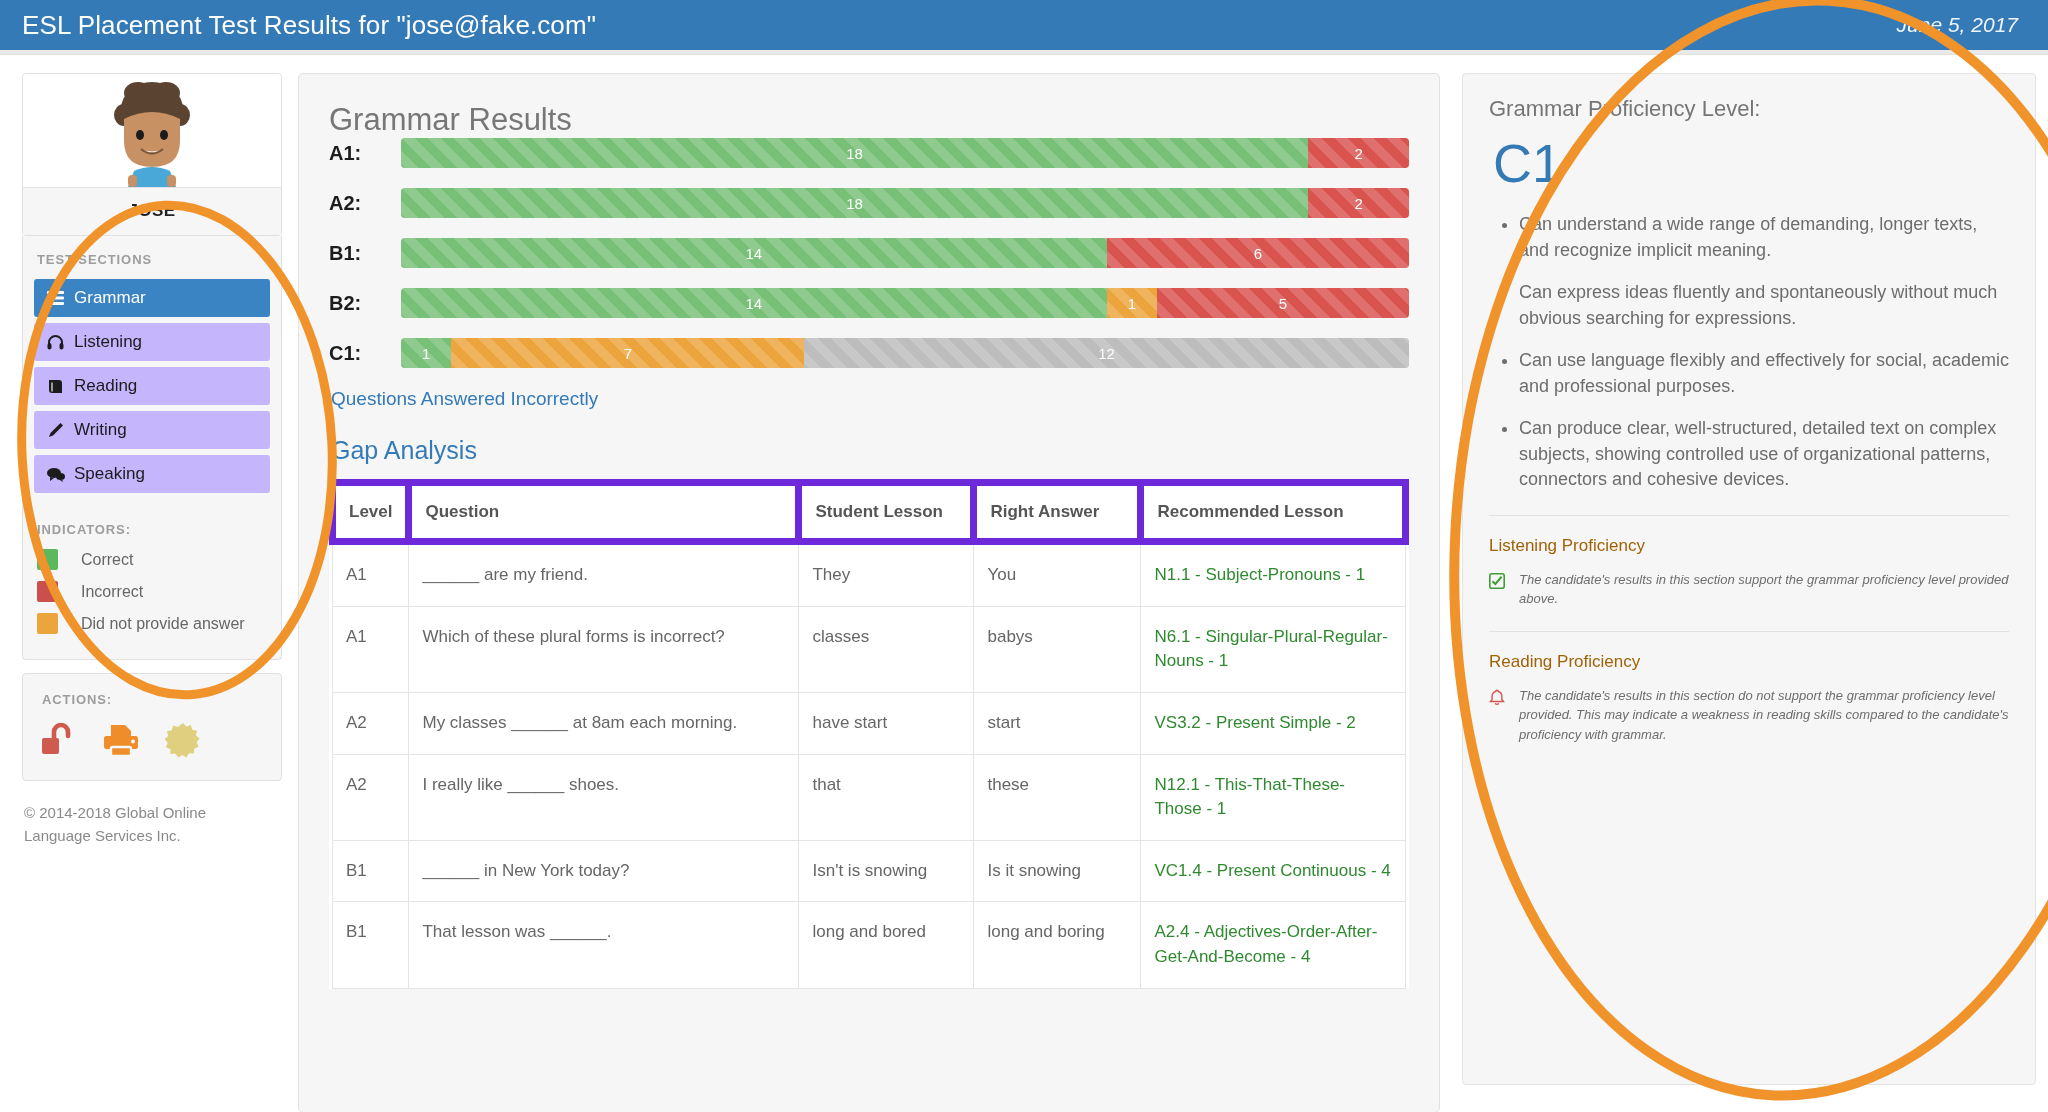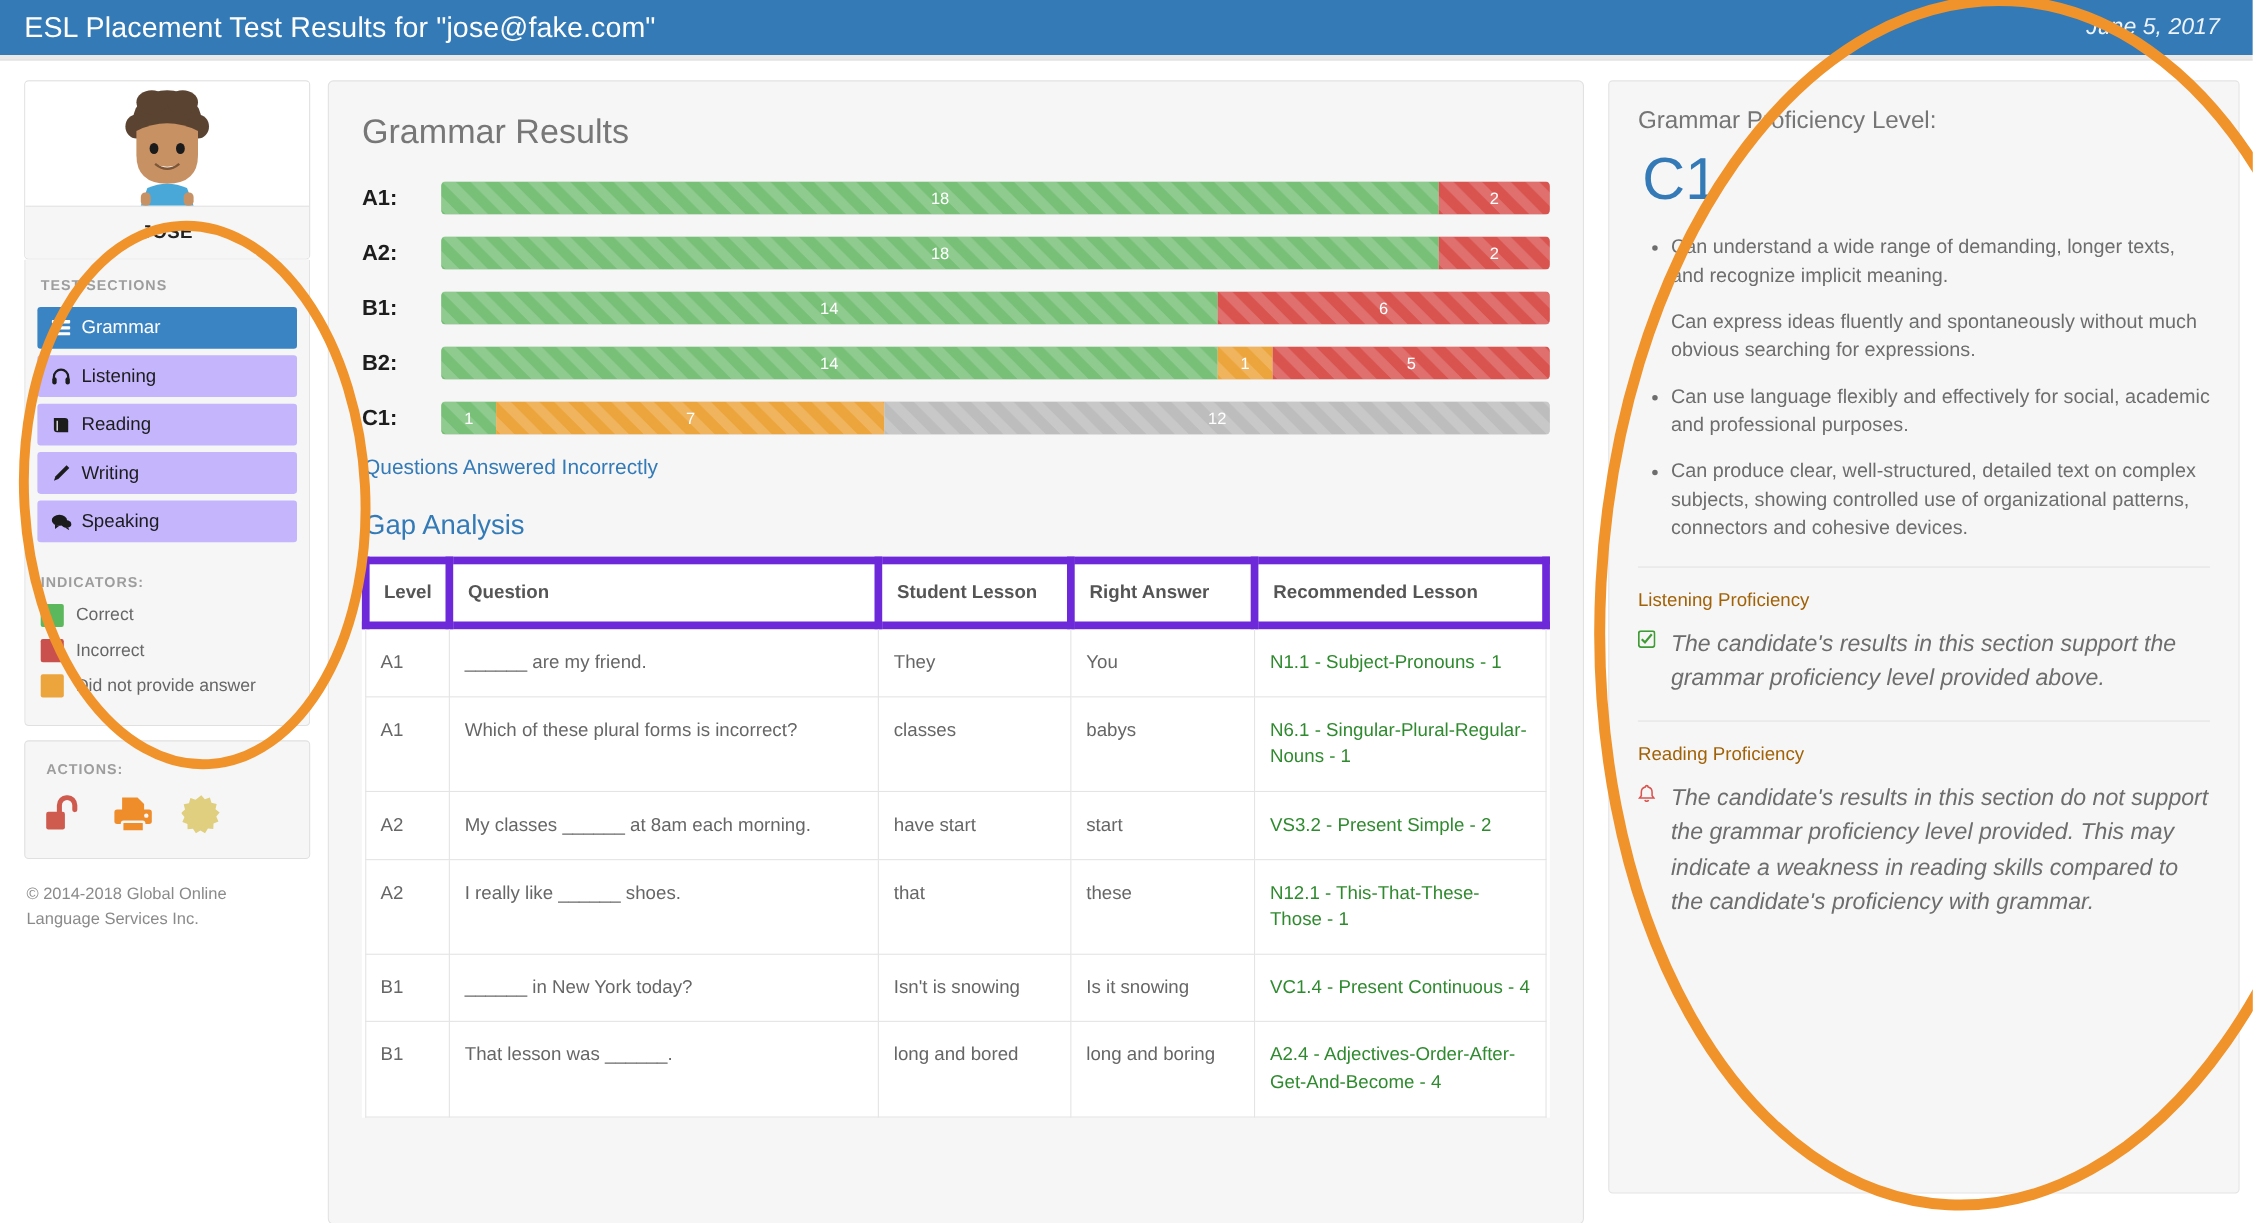--- a/index.html
+++ b/index.html
@@ -91,21 +91,21 @@
     border-radius: 3px;
     padding: 9px 12px;
     margin-bottom: 6px;
     font-size: 17px;
   }
   .section-item.active { background: #3b84c4; color: #ffffff; }
   .section-item .sico { width: 19px; height: 17px; display: inline-flex; align-items: center; justify-content: center; }
   .section-item .sico svg { display: block; }
 
   #indicators-block { margin-top: 29px; }
-  .ind-row { display: flex; align-items: center; gap: 11px; margin-bottom: 11px; padding-left: 3px; }
+  .ind-row { display: flex; align-items: center; gap: 23px; margin-bottom: 11px; padding-left: 3px; }
   .swatch { width: 21px; height: 21px; border-radius: 2px; flex: 0 0 21px; }
   .ind-label { font-size: 16px; color: #666; }
 
   #actions-panel { margin-top: 13px; padding: 16px 14px 20px 16px; }
   #actions-icons { display: flex; align-items: center; gap: 22px; margin-top: 13px; }
   .action-icon { width: 40px; height: 40px; display: inline-flex; align-items: center; justify-content: center; }
 
   #copyright {
     margin-top: 20px;
     padding-left: 2px;
@@ -122,21 +122,20 @@
     border: 1px solid #e2e2e2;
     border-radius: 5px;
     padding: 28px 30px 0 30px;
     height: 1040px;
     overflow: hidden;
   }
   #grammar-title {
     font-size: 31px;
     color: #777;
     font-weight: 400;
-    margin-bottom: 27px;
   }
 
   
   .bar-row { display: flex; align-items: center; margin-bottom: 20px; }
   .bar-label {
     width: 72px;
     flex: 0 0 72px;
     font-size: 20px;
     font-weight: bold;
     color: #1d1d1d;
@@ -211,21 +210,21 @@
   }
   #prof-label { font-size: 22px; color: #757575; font-weight: 400; }
   #prof-level { font-size: 54px; color: #337ab7; font-weight: 400; margin: 14px 0 22px 4px; line-height: 1; }
   #prof-list { list-style: disc; padding-left: 30px; }
   #prof-list li { font-size: 18px; color: #6d6d6d; line-height: 1.42; margin-bottom: 17px; }
 
   .hr { border-top: 1px solid #e2e2e2; margin: 22px 0 20px 0; }
   .sub-head { font-size: 17px; color: #a16207; font-weight: 400; margin-bottom: 14px; }
   .note-row { display: flex; gap: 10px; align-items: flex-start; }
   .note-ico { flex: 0 0 20px; width: 20px; padding-top: 3px; }
-  .note-text { font-size: 21px; font-style: italic; color: #6d6d6d; line-height: 1.5; }
+  .note-text { font-size: 13px; font-style: italic; color: #6d6d6d; line-height: 1.5; }
 
   
   #annot { position: absolute; left: 0; top: 0; width: 2048px; height: 1112px; pointer-events: none; }
 </style>
 </head>
 <body>
 
 <div id="topbar">
   <div id="topbar-title">ESL Placement Test Results for "jose@fake.com"</div>
   <div id="topbar-date">June 5, 2017</div>

